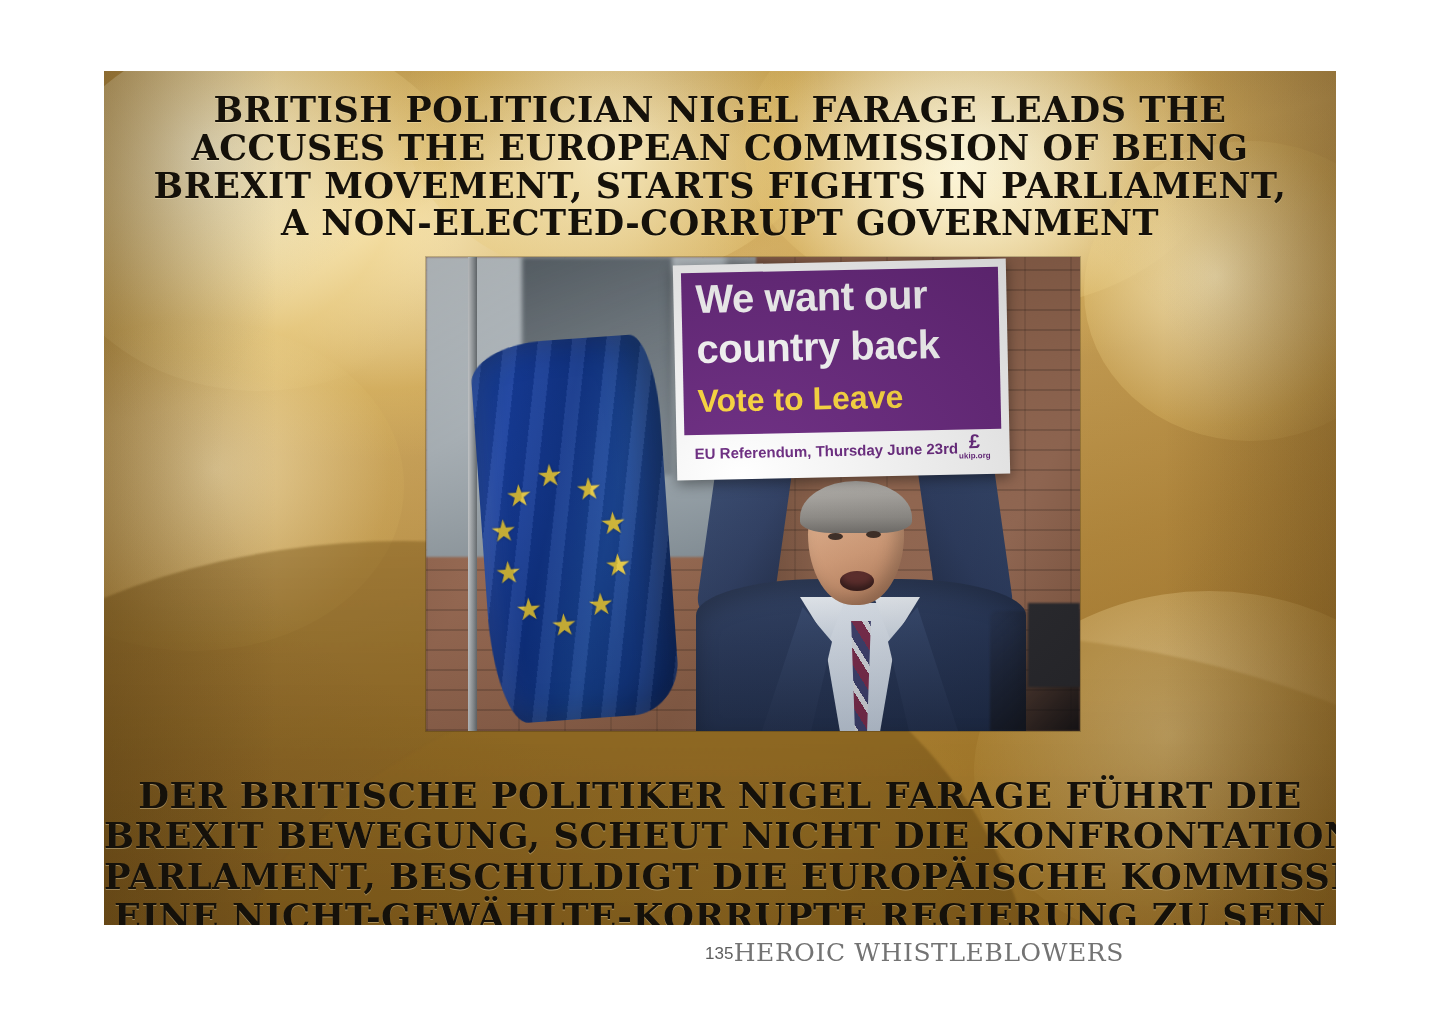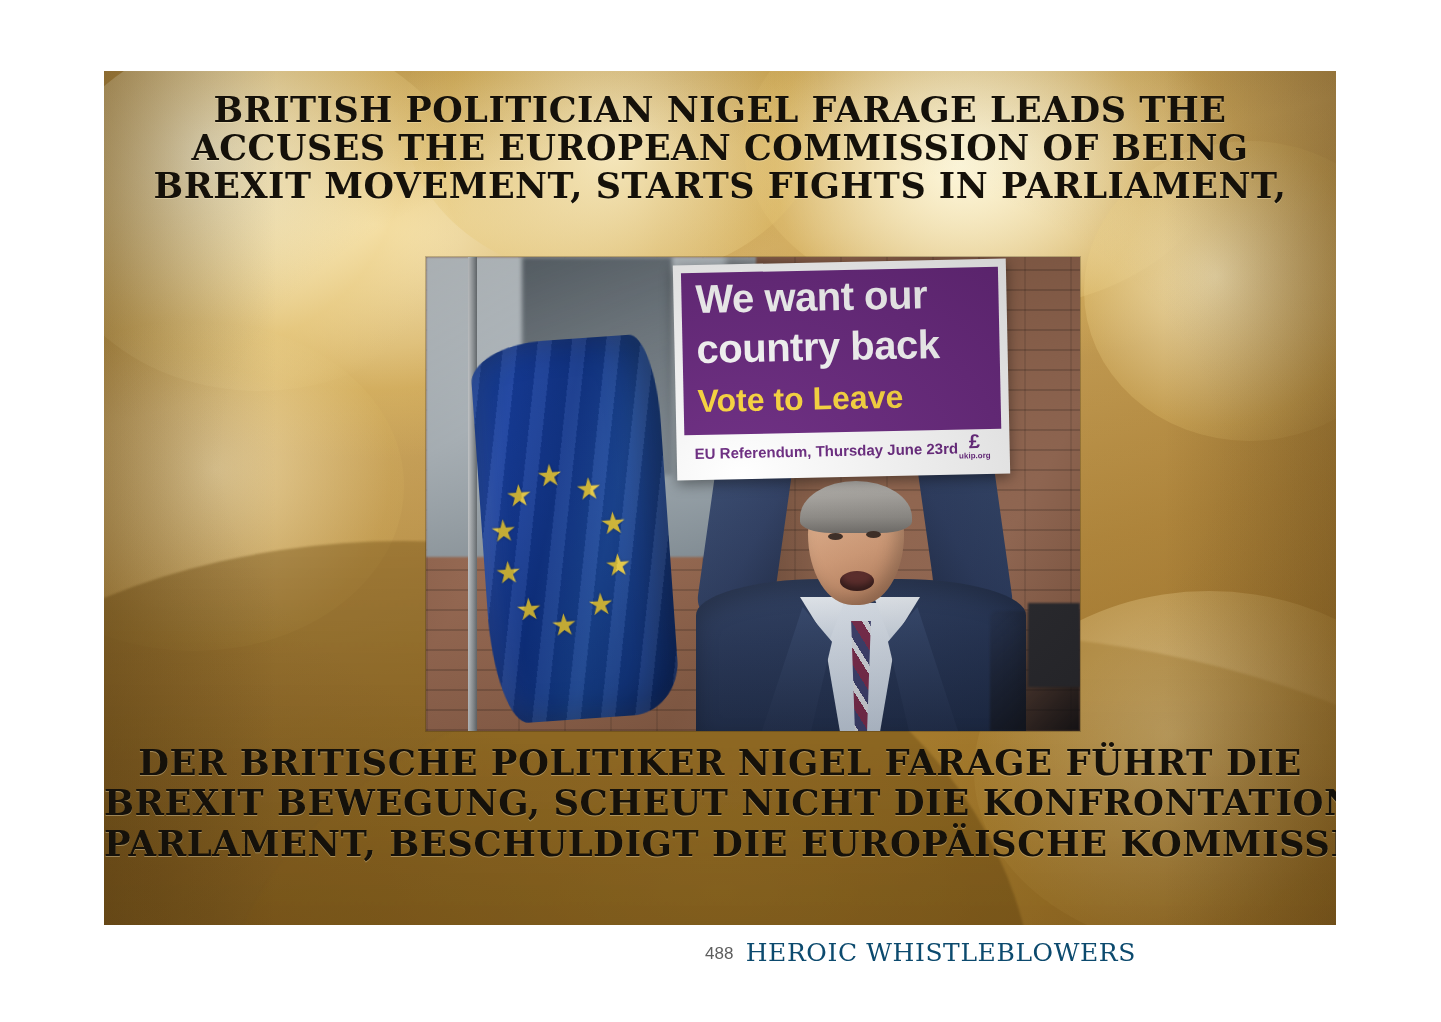--- a/index.html
+++ b/index.html
@@ -110,21 +110,21 @@
     text-transform: uppercase;
     font-variant: small-caps;
     text-shadow: 0 1px 0 rgba(255,240,200,0.35);
   }
   .headline {
     top: 20px;
     font-size: 35px;
   }
   .headline div { white-space: nowrap; }
   .subline {
-    top: 672px;
+    top: 705px;
     font-size: 35.5px;
     line-height: 1.14;
   }
   .subline div { white-space: nowrap; }
 
   
   .photo {
     position: absolute;
     left: 322px;
     top: 186px;
@@ -403,27 +403,27 @@
   .page-num {
     position: absolute;
     left: 705px;
     top: 944px;
     font-family: "Liberation Sans", sans-serif;
     font-size: 17px;
     color: #5e5e5e;
   }
   .footer-right {
     position: absolute;
-    right: 60px;
+    right: 72px;
     top: 938px;
     font-family: "DejaVu Serif", serif;
     font-variant: small-caps;
     text-transform: uppercase;
     font-size: 25px;
-    color: #0c4a6e;
+    color: #737373;
     letter-spacing: 0.6px;
     white-space: nowrap;
     margin-left: 28px;
   }
 </style>
 </head>
 <body>
 
 <div class="page">
 
@@ -435,20 +435,21 @@
     <div class="bub bub5"></div>
     <div class="bub bub6"></div>
     <div class="arc"></div>
     <div class="arc2"></div>
     <div class="vig"></div>
 
     <div class="headline">
       <div>British politician Nigel Farage leads the</div>
       <div>accuses the European Commission of being</div>
       <div>Brexit movement, starts fights in parliament,</div>
+      <div>a non-elected-corrupt government</div>
     </div>
 
     <div class="photo">
       <div class="brick"></div>
       <div class="bldg"></div>
       <div class="bldg-dark"></div>
       <div class="wall-shadow"></div>
 
       <div class="pole"></div>
       <div class="flag">
@@ -498,19 +499,20 @@
 
       <div class="dark-right"></div>
       <div class="dark-right2"></div>
       <div class="photo-grain"></div>
     </div>
 
     <div class="subline">
       <div>Der britische Politiker Nigel Farage führt die</div>
       <div>Brexit Bewegung, scheut nicht die Konfrontation im</div>
       <div>Parlament, beschuldigt die Europäische Kommission</div>
+      <div>eine nicht-gewählte-korrupte Regierung zu sein</div>
     </div>
   </div>
 
-  <div class="page-num">488</div>
+  <div class="page-num">135</div>
   <div class="footer-right">Heroic Whistleblowers</div>
 
 </div>
 
 </body></html>

